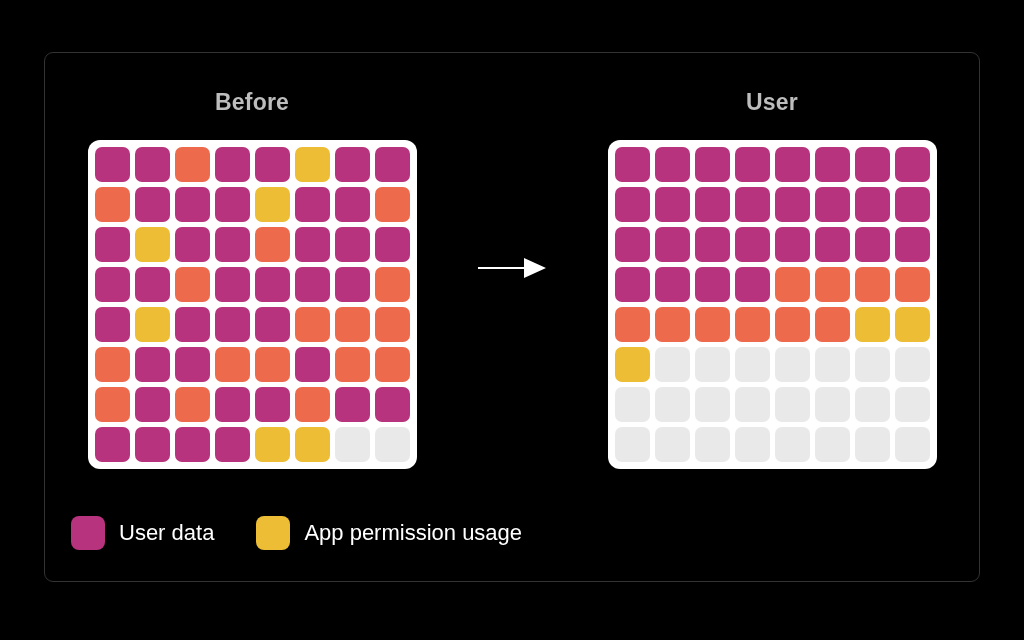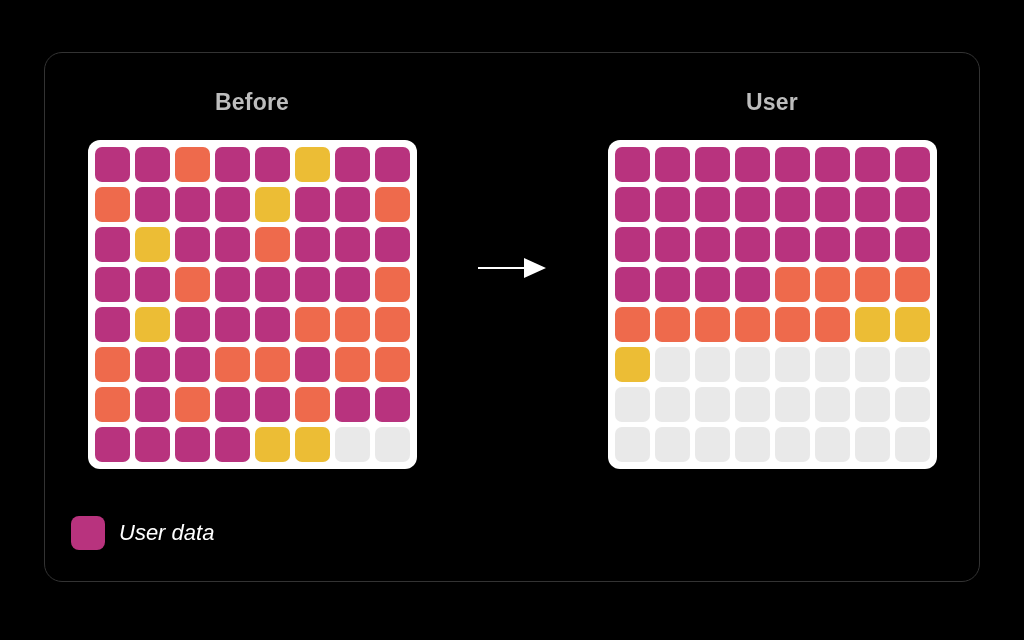--- a/index.html
+++ b/index.html
@@ -20,21 +20,21 @@
   }
 
   
   .panel {
     position: absolute;
     left: 44px;
     top: 52px;
     width: 936px;
     height: 530px;
     border: 1px solid #333333;
-    border-radius: 18px;
+    border-radius: 9px;
     background: #000000;
   }
 
   
   .columns {
     position: absolute;
     left: 0;
     top: 0;
     width: 100%;
     height: 430px;
@@ -117,21 +117,20 @@
     flex: 0 0 auto;
   }
 
   .legend-label {
     margin-left: 14px;
     font-size: 22px;
     color: #ffffff;
     font-weight: 400;
     white-space: nowrap;
     line-height: 1;
-    font-style: italic;
   }
 </style>
 </head>
 <body>
 
 <div id="app">
 
   <div class="panel">
 
     <div class="columns">
@@ -284,16 +283,20 @@
           </div>
       </div>
 
     </div>
 
     <div class="legend" id="legend">
         <div class="legend-item">
           <span class="legend-swatch" style="background: rgb(184, 51, 126);"></span>
           <span class="legend-label">User data</span>
         </div>
+        <div class="legend-item">
+          <span class="legend-swatch" style="background: rgb(236, 189, 53);"></span>
+          <span class="legend-label">App permission usage</span>
+        </div>
       </div>
 
   </div>
 </div>
 
 </body></html>

